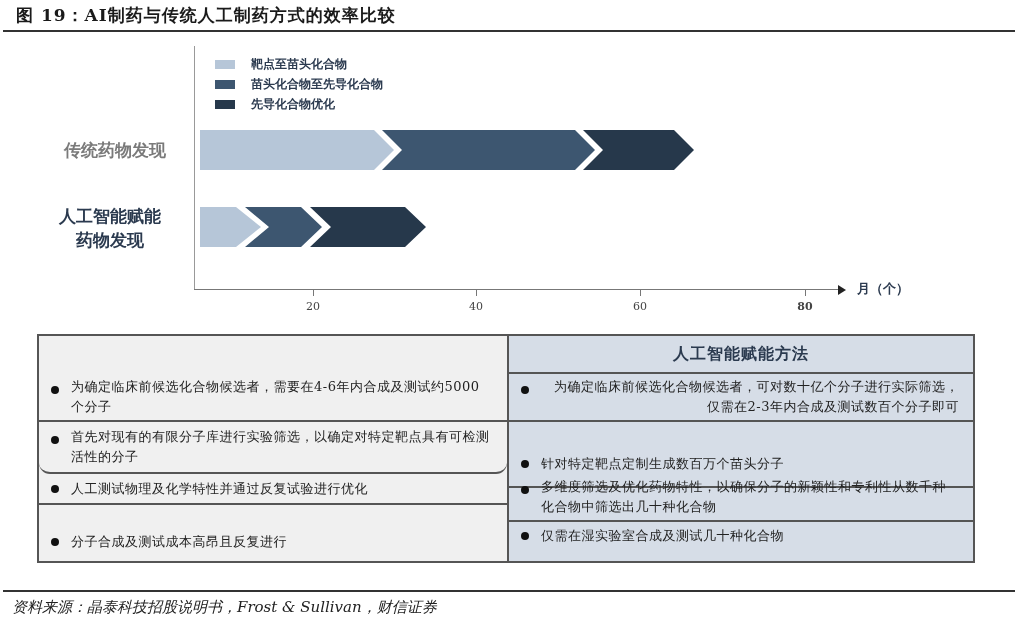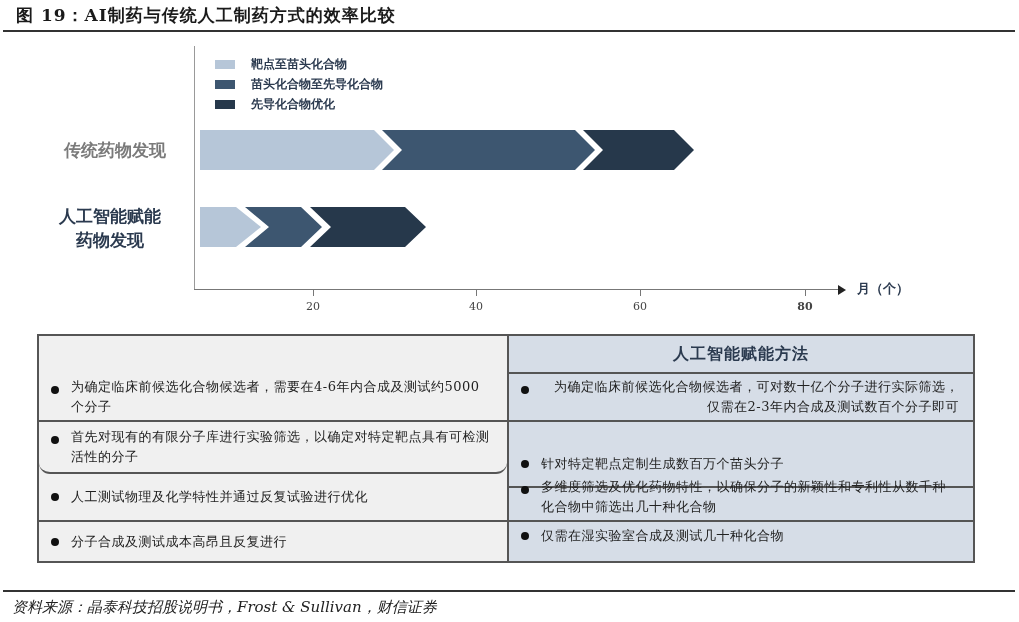--- a/index.html
+++ b/index.html
@@ -95,21 +95,21 @@
 <div class="table">
   <div class="col left">
     <div class="cell" style="top:38px; height:48px;">
       <span class="bullet" style="margin-top:12px;"></span>
       <span class="cell-text">为确定临床前候选化合物候选者，需要在4-6年内合成及测试约5000个分子</span>
     </div>
     <div class="cell" style="top:86px; height:52px;border-radius:11px;">
       <span class="bullet" style="margin-top:14px;"></span>
       <span class="cell-text">首先对现有的有限分子库进行实验筛选，以确定对特定靶点具有可检测活性的分子</span>
     </div>
-    <div class="cell" style="top:138px; height:48px;">
+    <div class="cell" style="top:138px; height:31px;">
       <span class="bullet" style="align-self:center;"></span>
       <span class="cell-text">人工测试物理及化学特性并通过反复试验进行优化</span>
     </div>
     <div class="cell last" style="top:186px; height:39px;">
       <span class="bullet" style="align-self:center;"></span>
       <span class="cell-text">分子合成及测试成本高昂且反复进行</span>
     </div>
   </div>
   <div class="vdiv"></div>
   <div class="col right">

